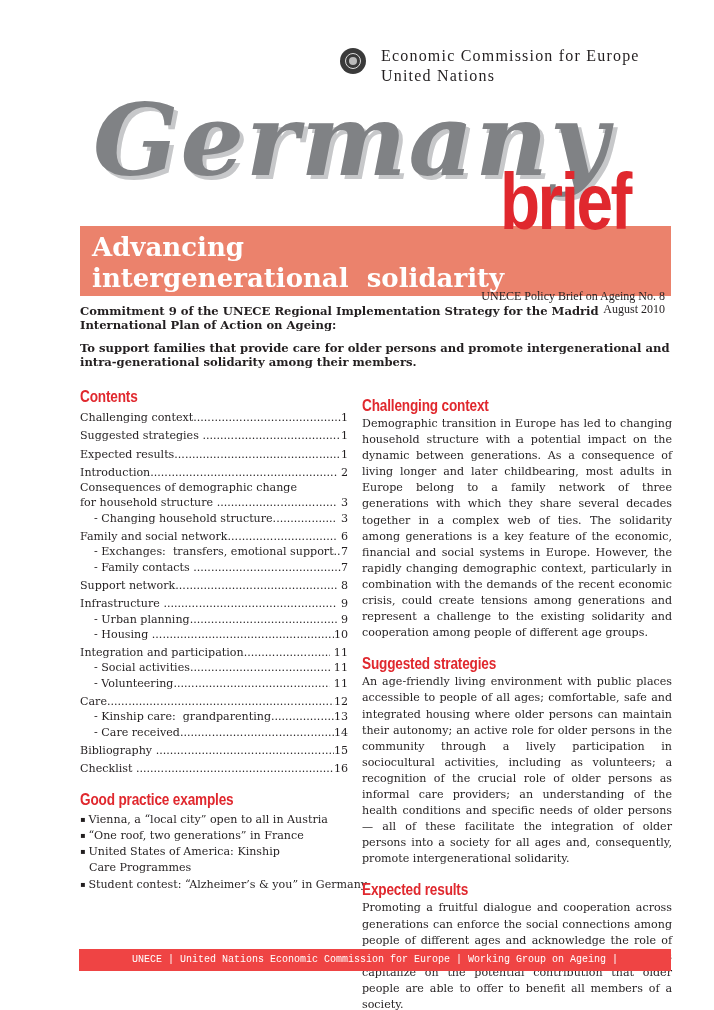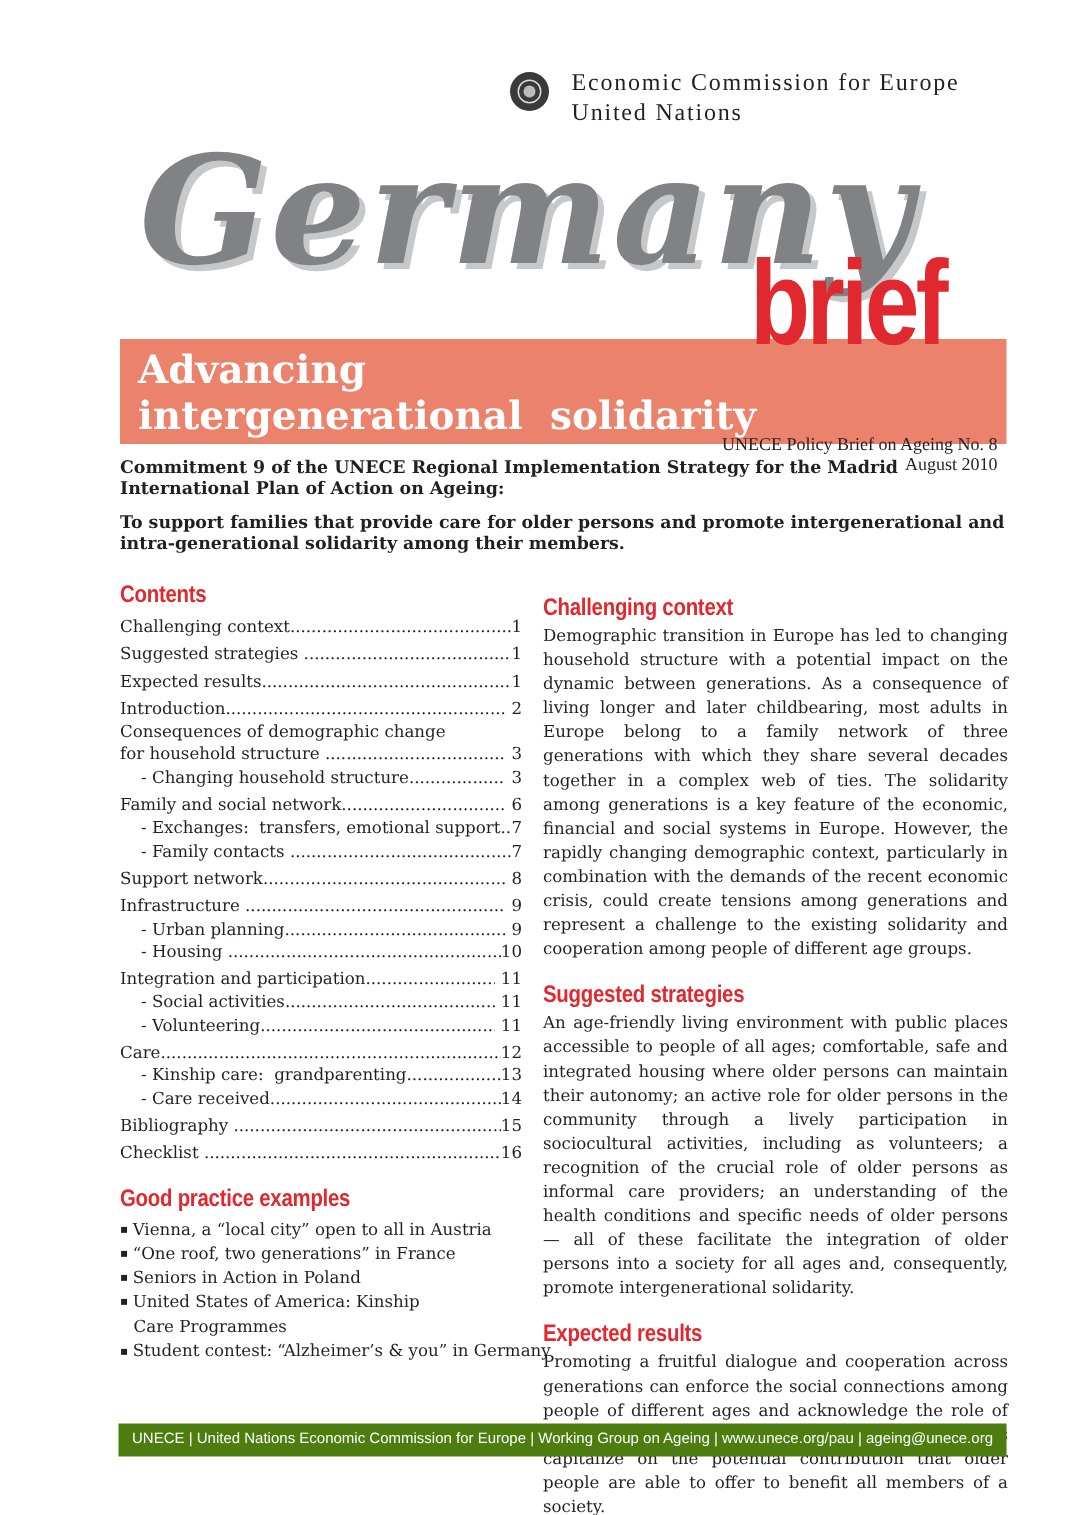--- a/index.html
+++ b/index.html
@@ -51,22 +51,22 @@
     .gp-heading { margin-top: 14px; }
     .gp-list { list-style: none; margin: 3px 0 0 0; padding: 0; font-size: 11.1px; line-height: 16.3px; }
     .gp-list li { padding-left: 9px; text-indent: -9px; }
     .gp-list li::before { content: "\25AA"; font-size: 8px; margin-right: 3px; vertical-align: 1px; }
 
     .right-col { position: absolute; left: 362px; top: 397px; width: 310px; }
     .right-col p { margin: 0; font-size: 11.1px; line-height: 16.1px; text-align: justify; }
     .right-col .heading + p { margin-top: 1px; }
     .section { margin-bottom: 14px; }
 
-    .footer { position: absolute; left: 79px; top: 949px; width: 592px; height: 22px; background: #4d7c0f;
-              text-align: center; font-family: Liberation Sans, sans-serif; font-size: 10px; line-height: 22px; color: #ffffff; }
+    .footer { position: absolute; left: 79px; top: 949px; width: 592px; height: 22px; background: #ef4444;
+              text-align: center; font-family: Liberation Mono, monospace; font-size: 10px; line-height: 22px; color: #ffffff; }
   </style>
 </head>
 <body>
 
 <div class="un-block">
   <div class="un-emblem"></div>
   <div class="un-text">
     <div>Economic Commission for Europe</div>
     <div>United Nations</div>
   </div>
@@ -204,21 +204,20 @@
         <span class="lbl" style="white-space:pre;">Checklist </span>
         <span class="dots"></span>
         <span class="pg">16</span>
       </li>
   </ul>
 
   <div class="heading gp-heading">Good practice examples</div>
   <ul class="gp-list">
     <li>Vienna, a “local city” open to all in Austria</li>
     <li>“One roof, two generations” in France</li>
-    <li>Seniors in Action in Poland</li>
     <li style="padding-right:40px;">United States of America:  Kinship Care Programmes</li>
     <li style="white-space:nowrap;">Student contest: “Alzheimer’s &amp; you” in Germany</li>
   </ul>
 </div>
 
 <div class="right-col">
   <div class="section">
     <div class="heading">Challenging context</div>
     <p>Demographic transition in Europe has led to changing household structure with a potential impact on the dynamic between generations. As a consequence of living longer and later childbearing, most adults in Europe belong to a family network of three generations with which they share several decades together in a complex web of ties. The solidarity among generations is a key feature of the economic, financial and social systems in Europe. However, the rapidly changing demographic context, particularly in combination with the demands of the recent economic crisis, could create tensions among generations and represent a challenge to the existing solidarity and cooperation among people of different age groups.</p>
   </div>

